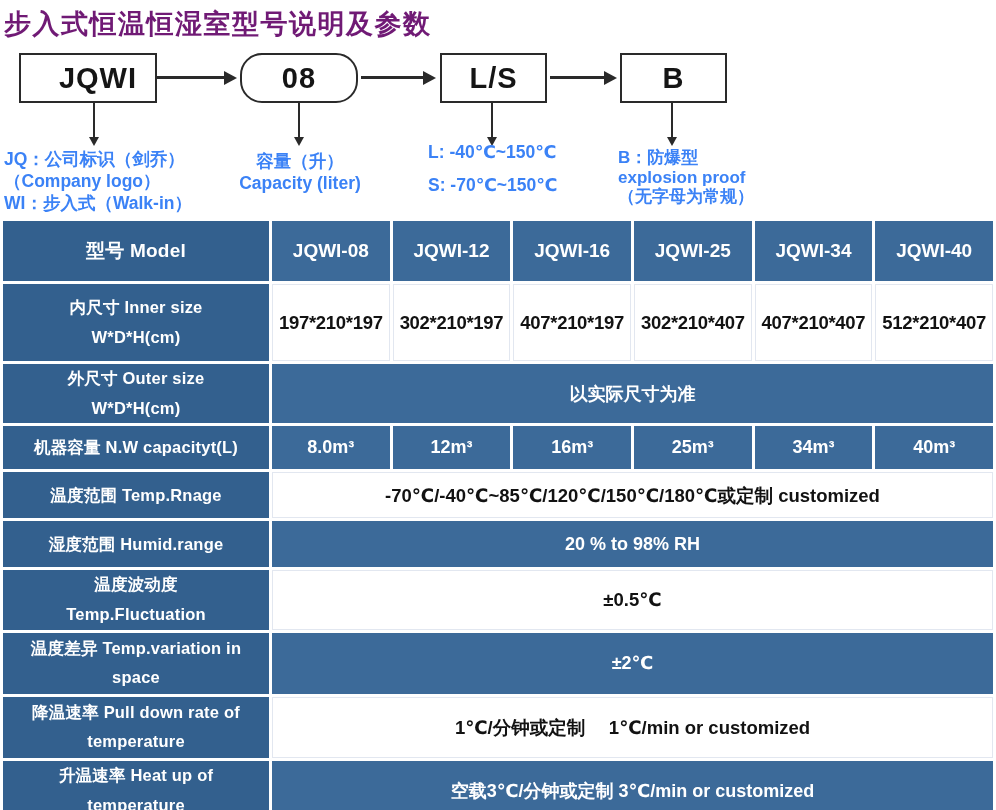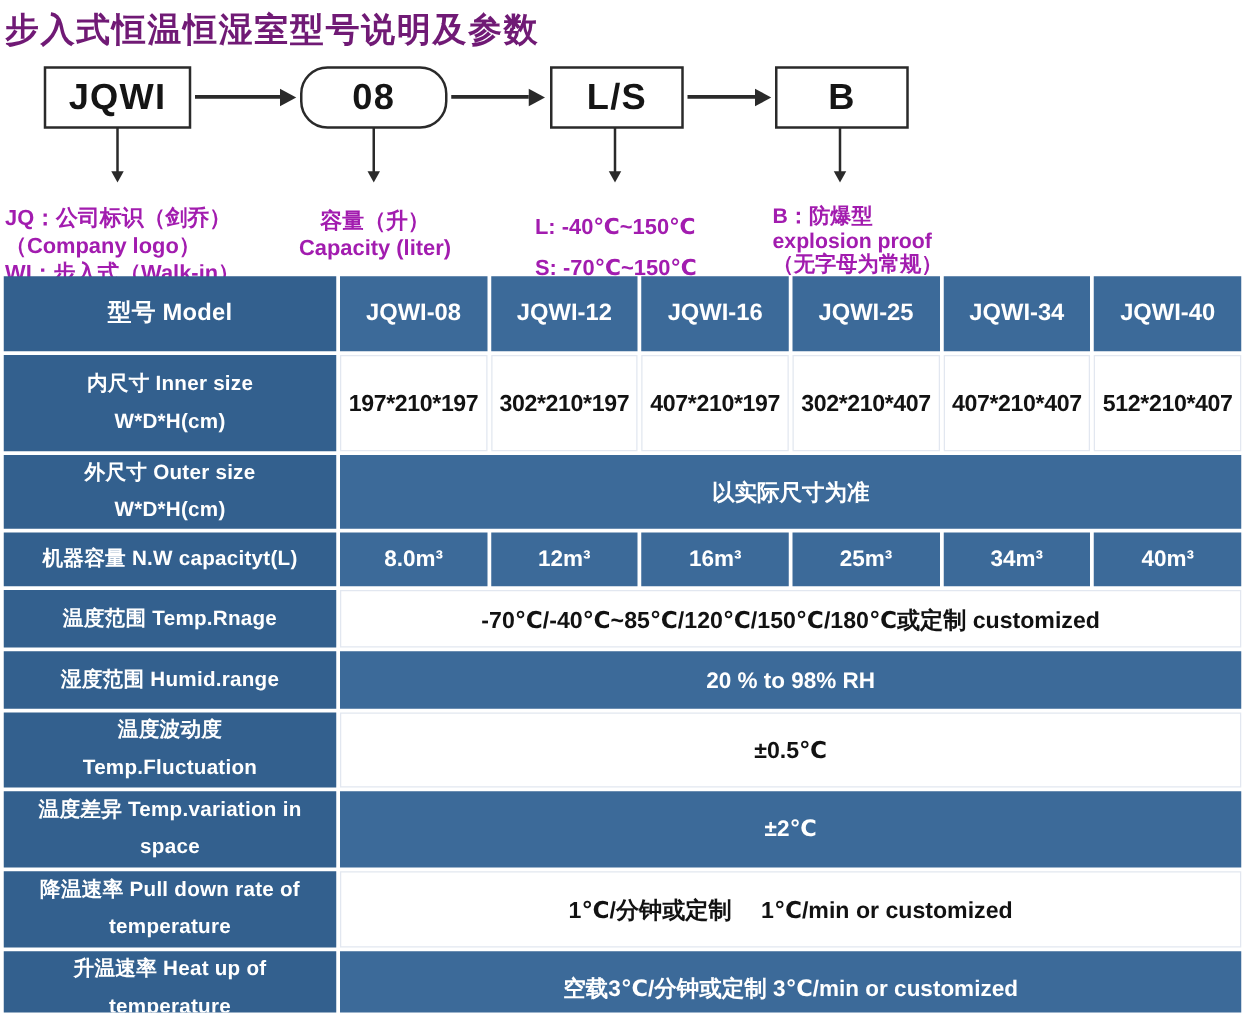--- a/index.html
+++ b/index.html
@@ -14,21 +14,21 @@
     position:absolute; left:4px; top:6px;
     font-size:27px; letter-spacing:1.5px; color:#701a75;
   }
 
   
   .fbox {
     position:absolute; top:53px; height:46px; background:#fff;
     border:2.5px solid #2a2a2a; display:flex; align-items:center; justify-content:center;
     font-size:29px; color:#151515; letter-spacing:1px;
   }
-  .fbox.b1 { left:35px;  width:114px; }
+  .fbox.b1 { left:19px;  width:114px;padding-left:20px; }
   .fbox.b2 { left:240px; width:114px;border-radius:22px; }
   .fbox.b3 { left:440px; width:103px; }
   .fbox.b4 { left:620px; width:103px; }
 
   .harrow { position:absolute; top:76px; height:3px; background:#2a2a2a; }
   .harrow::after {
     content:""; position:absolute; right:-13px; top:-5.5px;
     border-left:13px solid #2a2a2a; border-top:7px solid transparent; border-bottom:7px solid transparent;
   }
   .harrow.a1 { left:156px; width:68px; }
@@ -38,24 +38,24 @@
   .varrow { position:absolute; top:102px; width:2px; height:36px; background:#2a2a2a; }
   .varrow::after {
     content:""; position:absolute; left:-4px; bottom:-8px;
     border-top:9px solid #2a2a2a; border-left:5px solid transparent; border-right:5px solid transparent;
   }
   .varrow.v1 { left:93px; }
   .varrow.v2 { left:298px; }
   .varrow.v3 { left:491px; }
   .varrow.v4 { left:671px; }
 
-  .note { position:absolute; color:#a21caf; font-size:17.5px; line-height:22px; white-space:nowrap;margin-top:15px; }
+  .note { position:absolute; color:#3b82f6; font-size:17.5px; line-height:22px; white-space:nowrap; }
   .note.n1 { left:4px;   top:148px; }
   .note.n2 { left:218px; top:150px; width:164px; text-align:center; }
-  .note.n3 { left:428px; top:150px; line-height:33px; }
+  .note.n3 { left:428px; top:136px; line-height:33px; }
   .note.n4 { left:618px; top:148px; line-height:19.5px; font-size:17px; }
 
   
   table.spec {
     position:absolute; left:0; top:218px; width:996px;
     border-collapse:separate; border-spacing:3px; table-layout:fixed;
   }
   col.c-label { width:266px; }
   td.cell { text-align:center; vertical-align:middle; padding:0 20px; overflow:hidden; }
   td.label {

